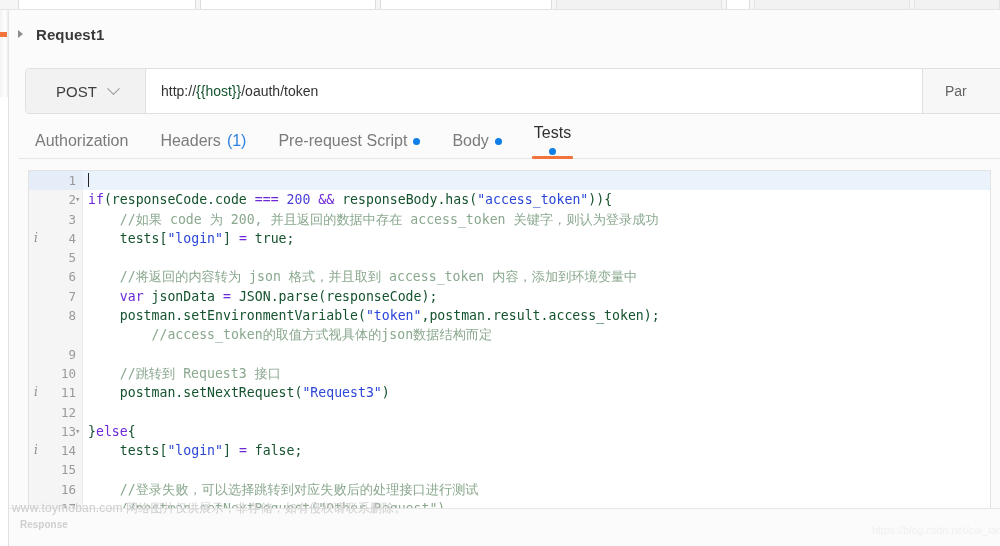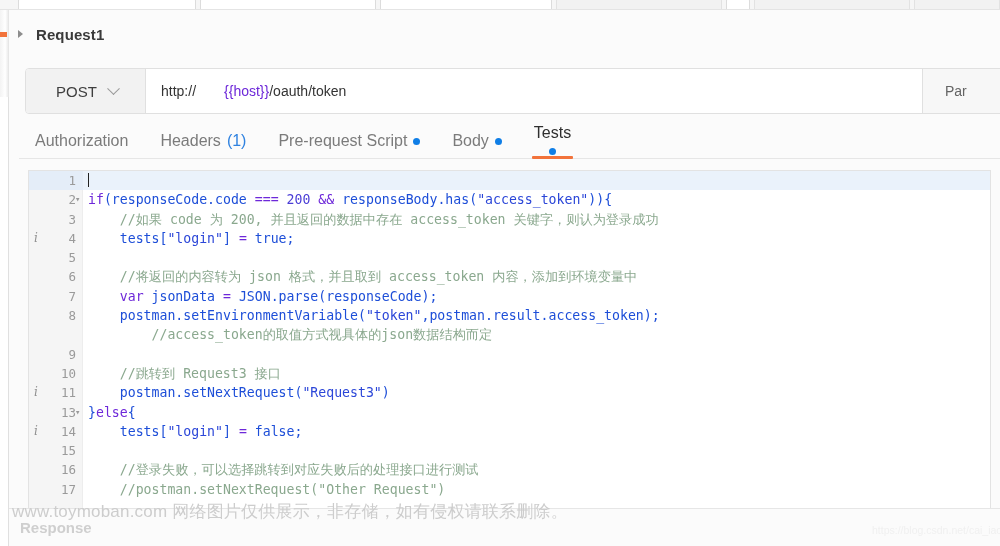--- a/index.html
+++ b/index.html
@@ -97,21 +97,21 @@
   }
   .url-field {
     flex: 1; height: 44px;
     display: flex; align-items: center;
     padding-left: 15px;
     font-size: 14px; color: #333333;
     background: #ffffff;
     cursor: text;
     white-space: nowrap;
   }
-  .var-token { color: #6d28d9; margin-left: 28px; }
+  .var-token { color: #14532d; }
   .params-box {
     width: 112px; height: 44px;
     background: #f7f7f7;
     border-left: 1px solid #e0e0e0;
     display: flex; align-items: center;
     padding-left: 22px;
     font-size: 14px; color: #646464;
     cursor: pointer;
   }
 
@@ -191,44 +191,44 @@
   }
   .caret {
     display: inline-block;
     width: 1px; height: 14px;
     background: #222; vertical-align: -2px;
   }
   .k  { color: #6d28d9; }   
   .s  { color: #2b46d8; }   
   .n  { color: #4b3ed6; }   
   .c  { color: #8aa88e; margin-top: 32px; }   
-  .p  { color: #1d4ed8; text-align: right; }   
+  .p  { color: #14532d; text-align: right; }   
 
   
   .response-strip {
     position: absolute; left: 9px; top: 508px;
     width: 991px; height: 38px;
     background: #fbfbfb;
     border-top: 1px solid #e6e6e6;
   }
   .response-label {
     position: absolute; left: 11px; top: 10px;
-    font-size: 15px; font-weight: bold; color: #cfcfcf;
+    font-size: 10px; font-weight: bold; color: #cfcfcf;
   }
   .white-band {
     position: absolute; left: 700px; top: 508px;
     width: 300px; height: 11px;
     background: #ffffff;
     border-bottom: 1px solid #ebebeb;
   }
 
   
   .wm-main {
     position: absolute; left: 12px; top: 500px;
-    font-size: 17px; color: #cdcdcd;
+    font-size: 12px; color: #cdcdcd;
     letter-spacing: .2px;
     pointer-events: none;
     white-space: nowrap;
   }
   .wm-csdn {
     position: absolute; left: 872px; top: 524px;
     font-size: 10.5px; color: #f0f0f0;
     pointer-events: none; white-space: nowrap;
   }
 </style>
@@ -305,20 +305,21 @@
           <div class="row"><div class="gut">3</div><div class="code"><span class="c">    //如果 code 为 200, 并且返回的数据中存在 access_token 关键字，则认为登录成功</span></div></div>
           <div class="row"><div class="gut">4</div><span class="info-mark">i</span><div class="code"><span class="p">    tests[</span><span class="s">"login"</span><span class="p">] </span><span class="k">=</span><span class="p"> true;</span></div></div>
           <div class="row"><div class="gut">5</div><div class="code"></div></div>
           <div class="row"><div class="gut">6</div><div class="code"><span class="c">    //将返回的内容转为 json 格式，并且取到 access_token 内容，添加到环境变量中</span></div></div>
           <div class="row"><div class="gut">7</div><div class="code"><span class="p">    </span><span class="k">var</span><span class="p"> jsonData </span><span class="k">=</span><span class="p"> JSON.parse(responseCode);</span></div></div>
           <div class="row"><div class="gut">8</div><div class="code"><span class="p">    postman.setEnvironmentVariable(</span><span class="s">"token"</span><span class="p">,postman.result.access_token);</span></div></div>
           <div class="row"><div class="gut"></div><div class="code"><span class="c">        //access_token的取值方式视具体的json数据结构而定</span></div></div>
           <div class="row"><div class="gut">9</div><div class="code"></div></div>
           <div class="row"><div class="gut">10</div><div class="code"><span class="c">    //跳转到 Request3 接口</span></div></div>
           <div class="row"><div class="gut">11</div><span class="info-mark">i</span><div class="code"><span class="p">    postman.setNextRequest(</span><span class="s">"Request3"</span><span class="p">)</span></div></div>
+          <div class="row"><div class="gut">12</div><div class="code"></div></div>
           <div class="row"><div class="gut">13</div><span class="fold"><span>▾</span></span><div class="code"><span class="p">}</span><span class="k">else</span><span class="p">{</span></div></div>
           <div class="row"><div class="gut">14</div><span class="info-mark">i</span><div class="code"><span class="p">    tests[</span><span class="s">"login"</span><span class="p">] </span><span class="k">=</span><span class="p"> false;</span></div></div>
           <div class="row"><div class="gut">15</div><div class="code"></div></div>
           <div class="row"><div class="gut">16</div><div class="code"><span class="c">    //登录失败，可以选择跳转到对应失败后的处理接口进行测试</span></div></div>
           <div class="row"><div class="gut">17</div><div class="code"><span class="c">    //postman.setNextRequest("Other Request")</span></div></div>
         </div>
     </div>
   </div>
 
   <div class="white-band"></div>

